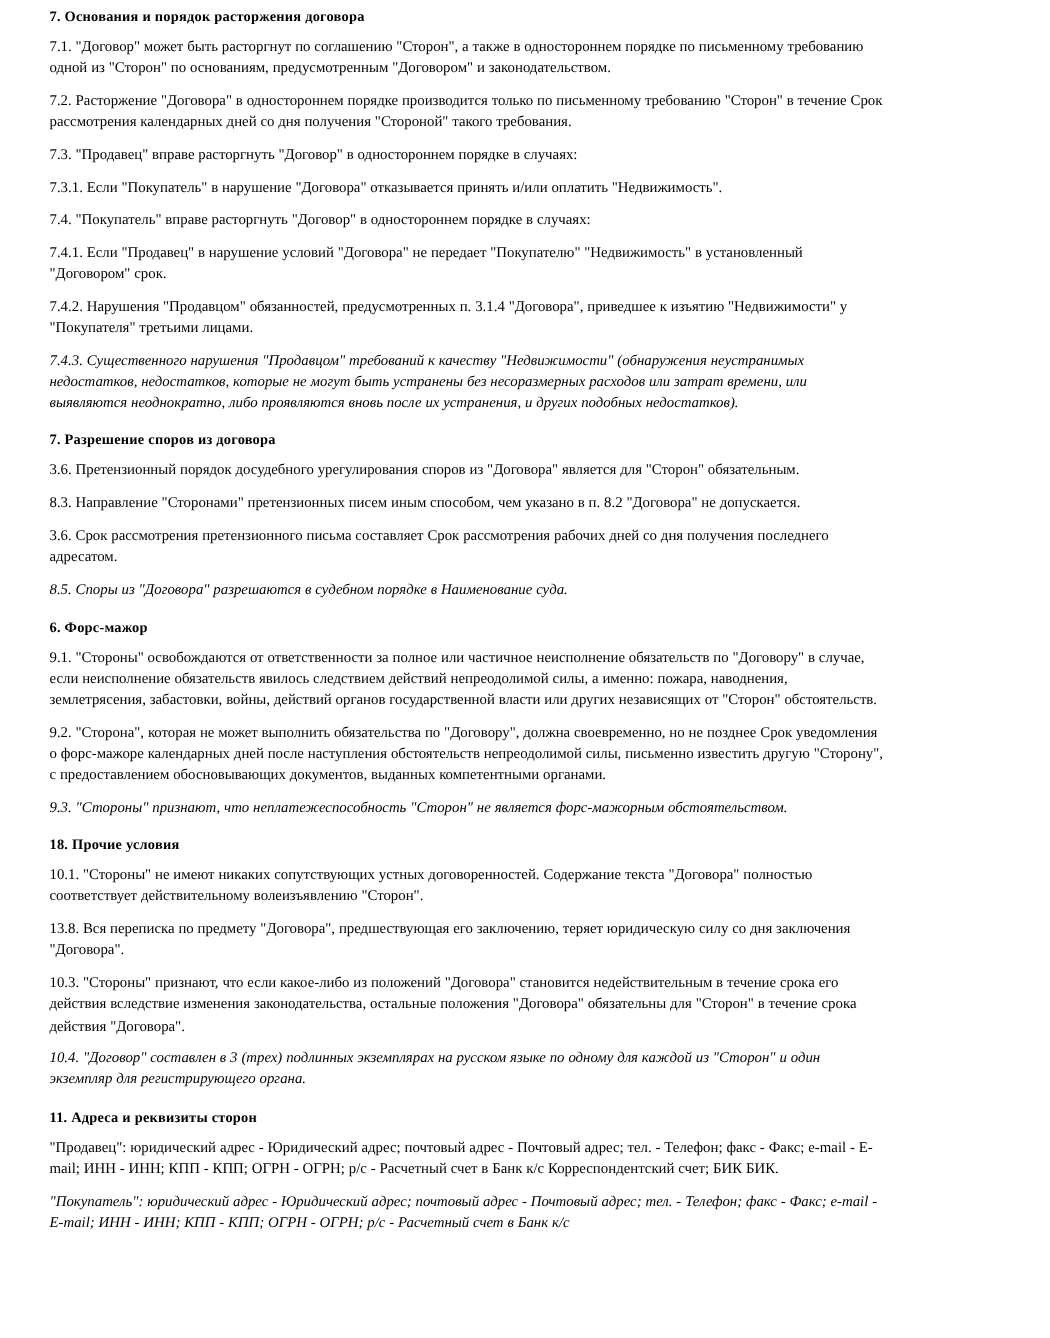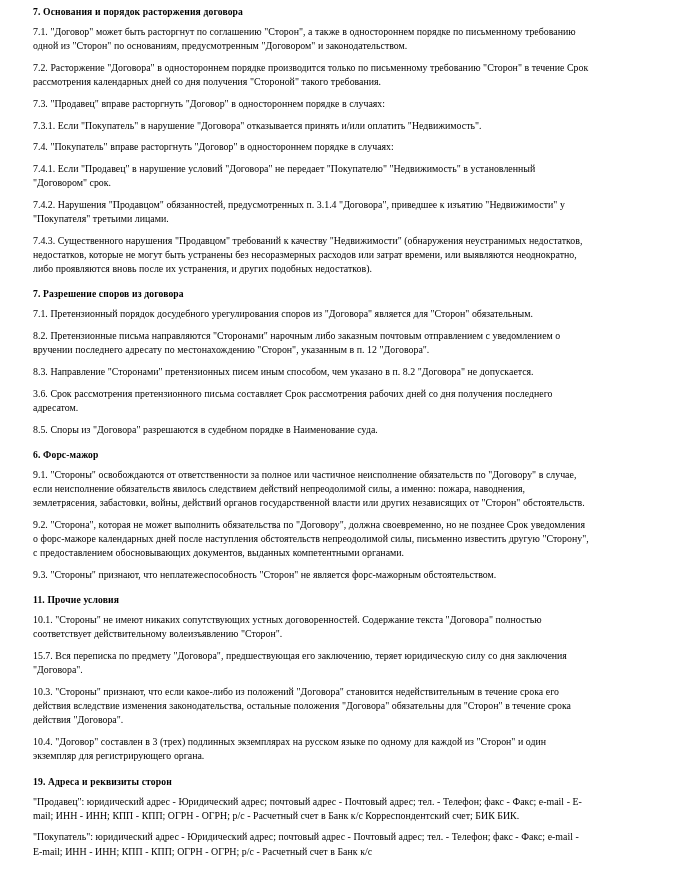--- a/index.html
+++ b/index.html
@@ -34,20 +34,21 @@
   }
   .clause {
     font-size: 9.9px;
     line-height: 14.2px;
     margin: 0 0 7.5px 0;
     text-align: left;
     word-spacing: 0.1px;
   }
   .clause:last-child {
     margin-bottom: 0;
+    font-style: italic;
   }
   .spacer-lg {
     height: 11px;
   }
 </style>
 </head>
 <body>
 
 <div class="page">
 
@@ -60,47 +61,46 @@
     <p class="clause">7.4. "Покупатель" вправе расторгнуть "Договор" в одностороннем порядке в случаях:</p>
     <p class="clause">7.4.1. Если "Продавец" в нарушение условий "Договора" не передает "Покупателю" "Недвижимость" в установленный "Договором" срок.</p>
     <p class="clause">7.4.2. Нарушения "Продавцом" обязанностей, предусмотренных п. 3.1.4 "Договора", приведшее к изъятию "Недвижимости" у "Покупателя" третьими лицами.</p>
     <p class="clause">7.4.3. Существенного нарушения "Продавцом" требований к качеству "Недвижимости" (обнаружения неустранимых недостатков, недостатков, которые не могут быть устранены без несоразмерных расходов или затрат времени, или выявляются неоднократно, либо проявляются вновь после их устранения, и других подобных недостатков).</p>
   </div>
 
   <div class="spacer-lg"></div>
 
   <div class="doc-section">
     <div class="section-heading">7. Разрешение споров из договора</div>
-    <p class="clause">7.1. Претензионный порядок досудебного урегулирования споров из "Договора" является для "Сторон" обязательным.</p>
-    <p class="clause">8.2. Претензионные письма направляются "Сторонами" нарочным либо заказным почтовым отправлением с уведомлением о вручении последнего адресату по местонахождению "Сторон", указанным в п. 12 "Договора".</p>
+    <p class="clause">3.6. Претензионный порядок досудебного урегулирования споров из "Договора" является для "Сторон" обязательным.</p>
     <p class="clause">8.3. Направление "Сторонами" претензионных писем иным способом, чем указано в п. 8.2 "Договора" не допускается.</p>
     <p class="clause">3.6. Срок рассмотрения претензионного письма составляет Срок рассмотрения рабочих дней со дня получения последнего адресатом.</p>
     <p class="clause">8.5. Споры из "Договора" разрешаются в судебном порядке в Наименование суда.</p>
   </div>
 
   <div class="spacer-lg"></div>
 
   <div class="doc-section">
     <div class="section-heading">6. Форс-мажор</div>
     <p class="clause">9.1. "Стороны" освобождаются от ответственности за полное или частичное неисполнение обязательств по "Договору" в случае, если неисполнение обязательств явилось следствием действий непреодолимой силы, а именно: пожара, наводнения, землетрясения, забастовки, войны, действий органов государственной власти или других независящих от "Сторон" обстоятельств.</p>
     <p class="clause">9.2. "Сторона", которая не может выполнить обязательства по "Договору", должна своевременно, но не позднее Срок уведомления о форс-мажоре календарных дней после наступления обстоятельств непреодолимой силы, письменно известить другую "Сторону", с предоставлением обосновывающих документов, выданных компетентными органами.</p>
     <p class="clause">9.3. "Стороны" признают, что неплатежеспособность "Сторон" не является форс-мажорным обстоятельством.</p>
   </div>
 
   <div class="spacer-lg"></div>
 
   <div class="doc-section">
-    <div class="section-heading">11. Прочие условия</div>
+    <div class="section-heading">18. Прочие условия</div>
     <p class="clause">10.1. "Стороны" не имеют никаких сопутствующих устных договоренностей. Содержание текста "Договора" полностью соответствует действительному волеизъявлению "Сторон".</p>
-    <p class="clause">15.7. Вся переписка по предмету "Договора", предшествующая его заключению, теряет юридическую силу со дня заключения "Договора".</p>
+    <p class="clause">13.8. Вся переписка по предмету "Договора", предшествующая его заключению, теряет юридическую силу со дня заключения "Договора".</p>
     <p class="clause">10.3. "Стороны" признают, что если какое-либо из положений "Договора" становится недействительным в течение срока его действия вследствие изменения законодательства, остальные положения "Договора" обязательны для "Сторон" в течение срока действия "Договора".</p>
     <p class="clause">10.4. "Договор" составлен в 3 (трех) подлинных экземплярах на русском языке по одному для каждой из "Сторон" и один экземпляр для регистрирующего органа.</p>
   </div>
 
   <div class="spacer-lg"></div>
 
   <div class="doc-section">
-    <div class="section-heading">19. Адреса и реквизиты сторон</div>
+    <div class="section-heading">11. Адреса и реквизиты сторон</div>
     <p class="clause">"Продавец": юридический адрес - Юридический адрес; почтовый адрес - Почтовый адрес; тел. - Телефон; факс - Факс; e-mail - E-mail; ИНН - ИНН; КПП - КПП; ОГРН - ОГРН; р/с - Расчетный счет в Банк к/с Корреспондентский счет; БИК БИК.</p>
     <p class="clause">"Покупатель": юридический адрес - Юридический адрес; почтовый адрес - Почтовый адрес; тел. - Телефон; факс - Факс; e-mail - E-mail; ИНН - ИНН; КПП - КПП; ОГРН - ОГРН; р/с - Расчетный счет в Банк к/с</p>
   </div>
 
 </div>
 
 </body></html>

